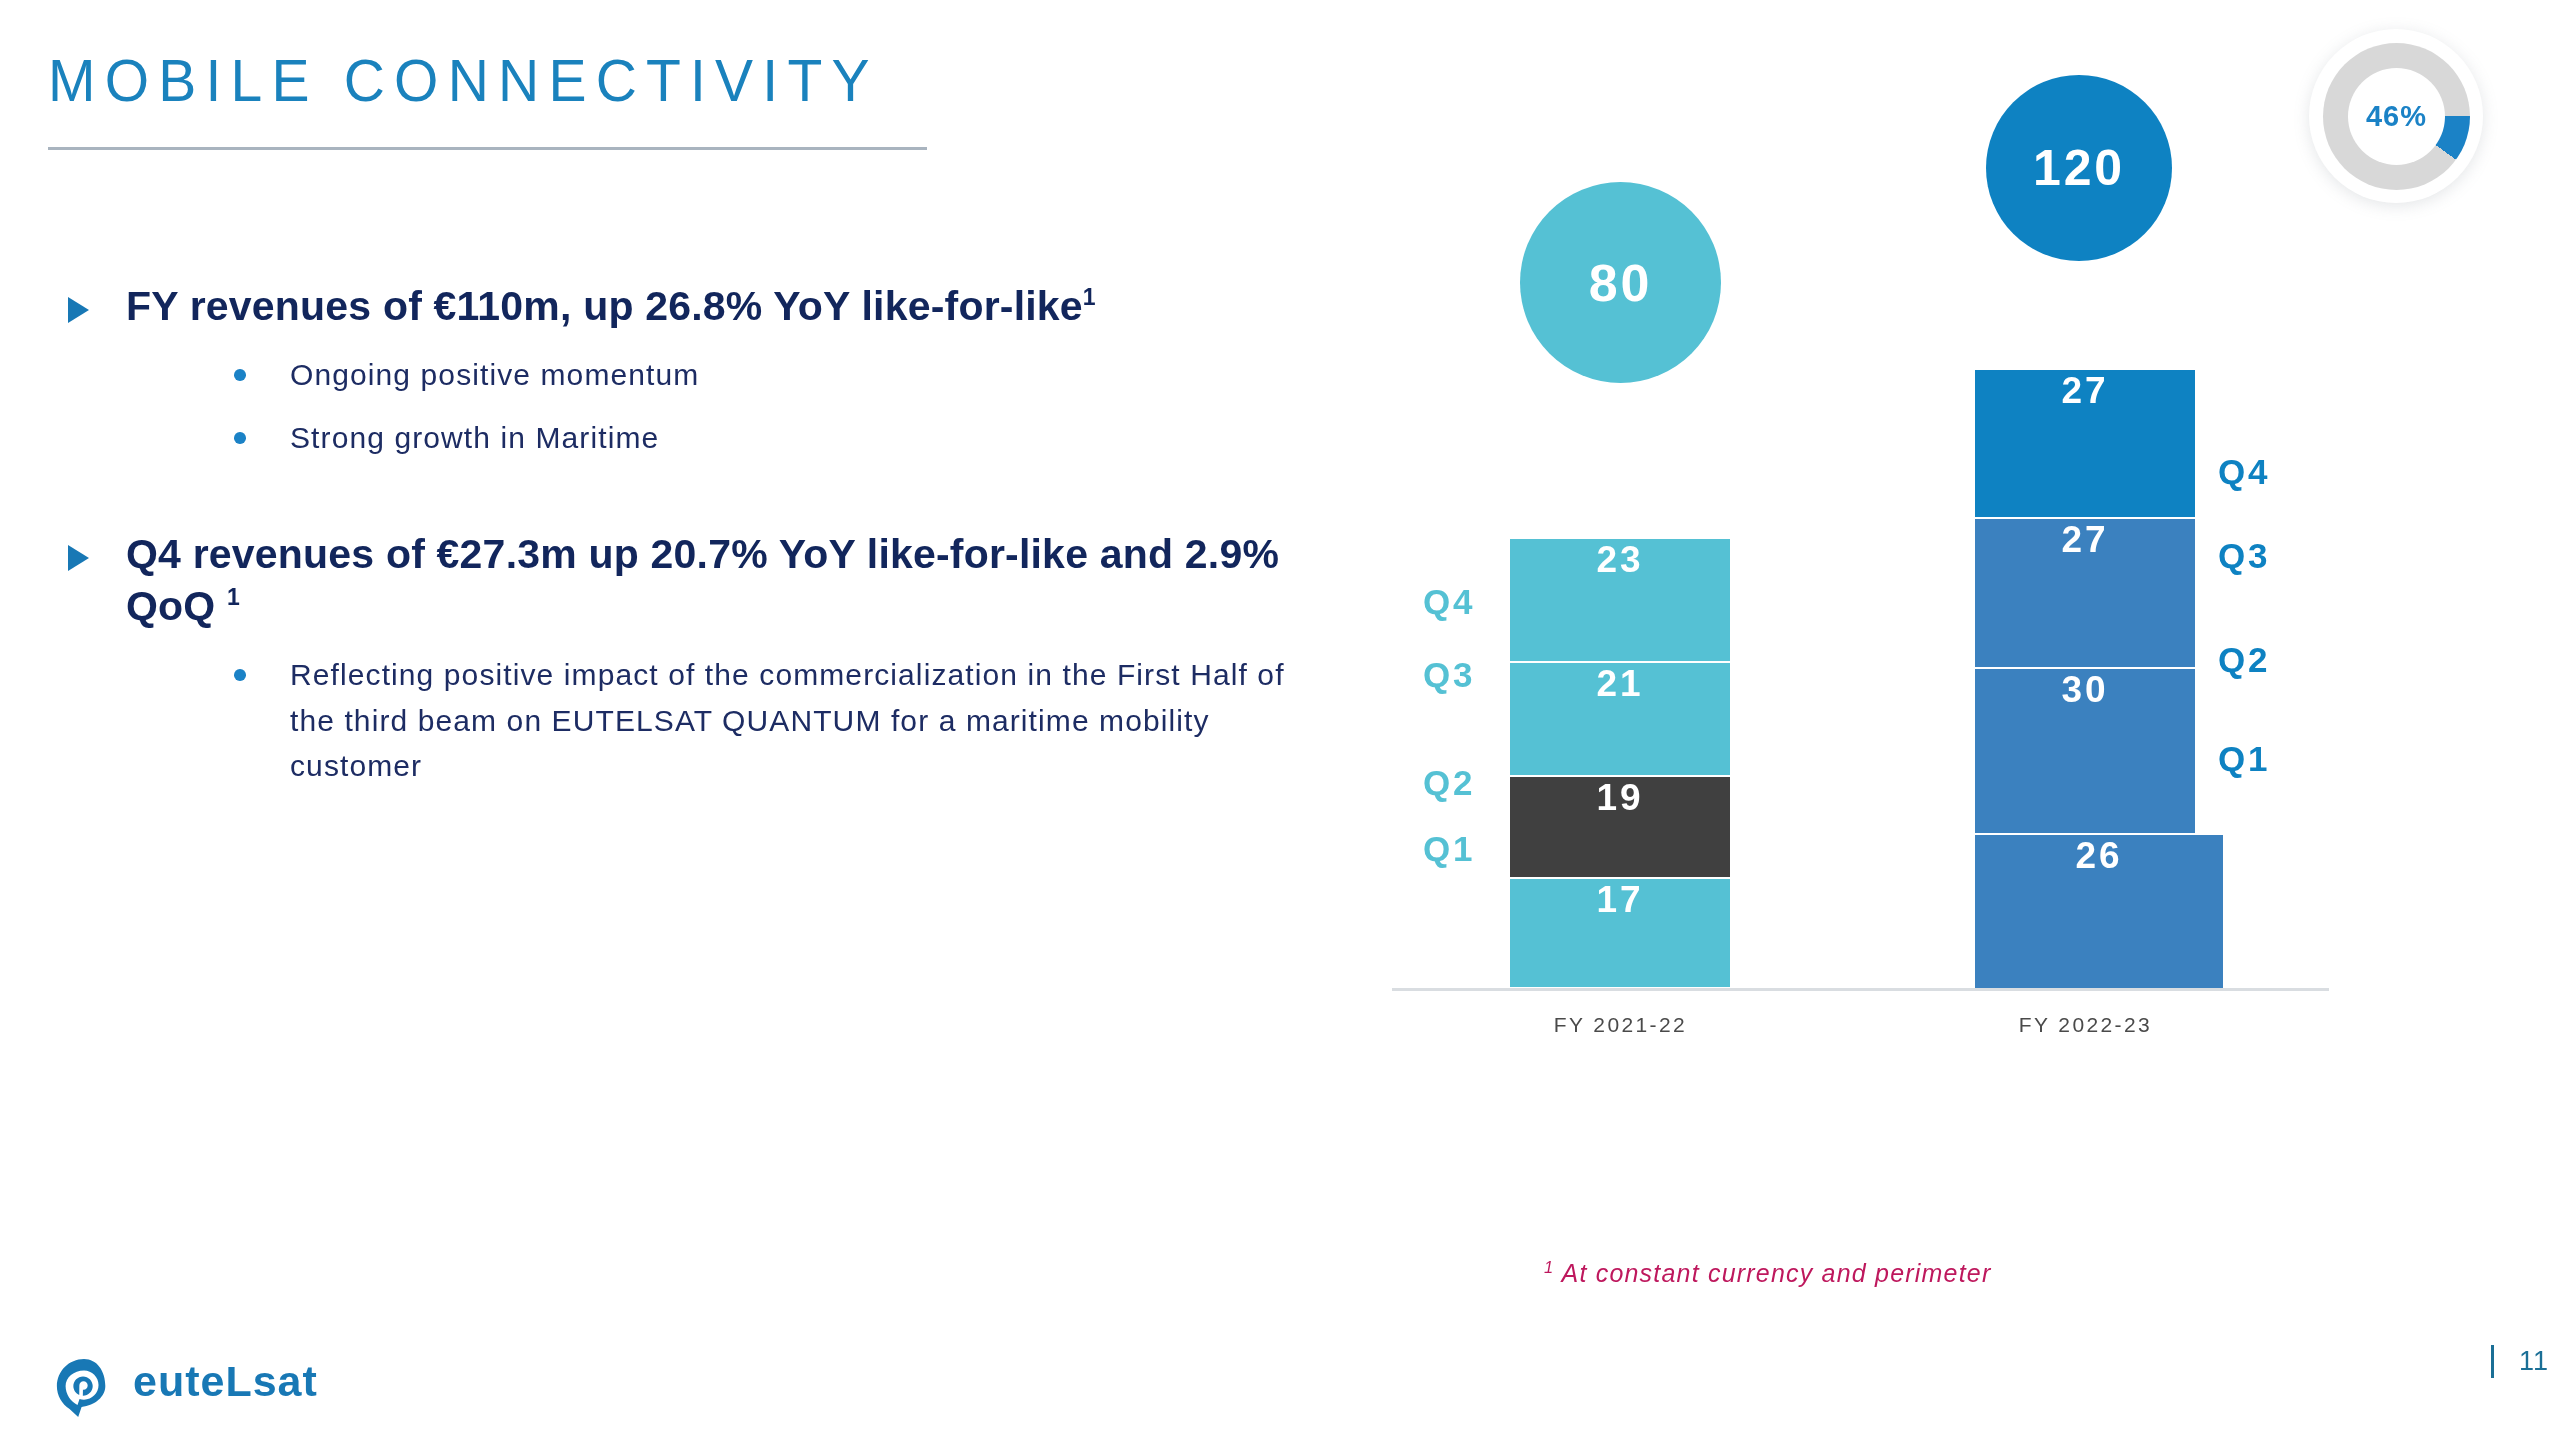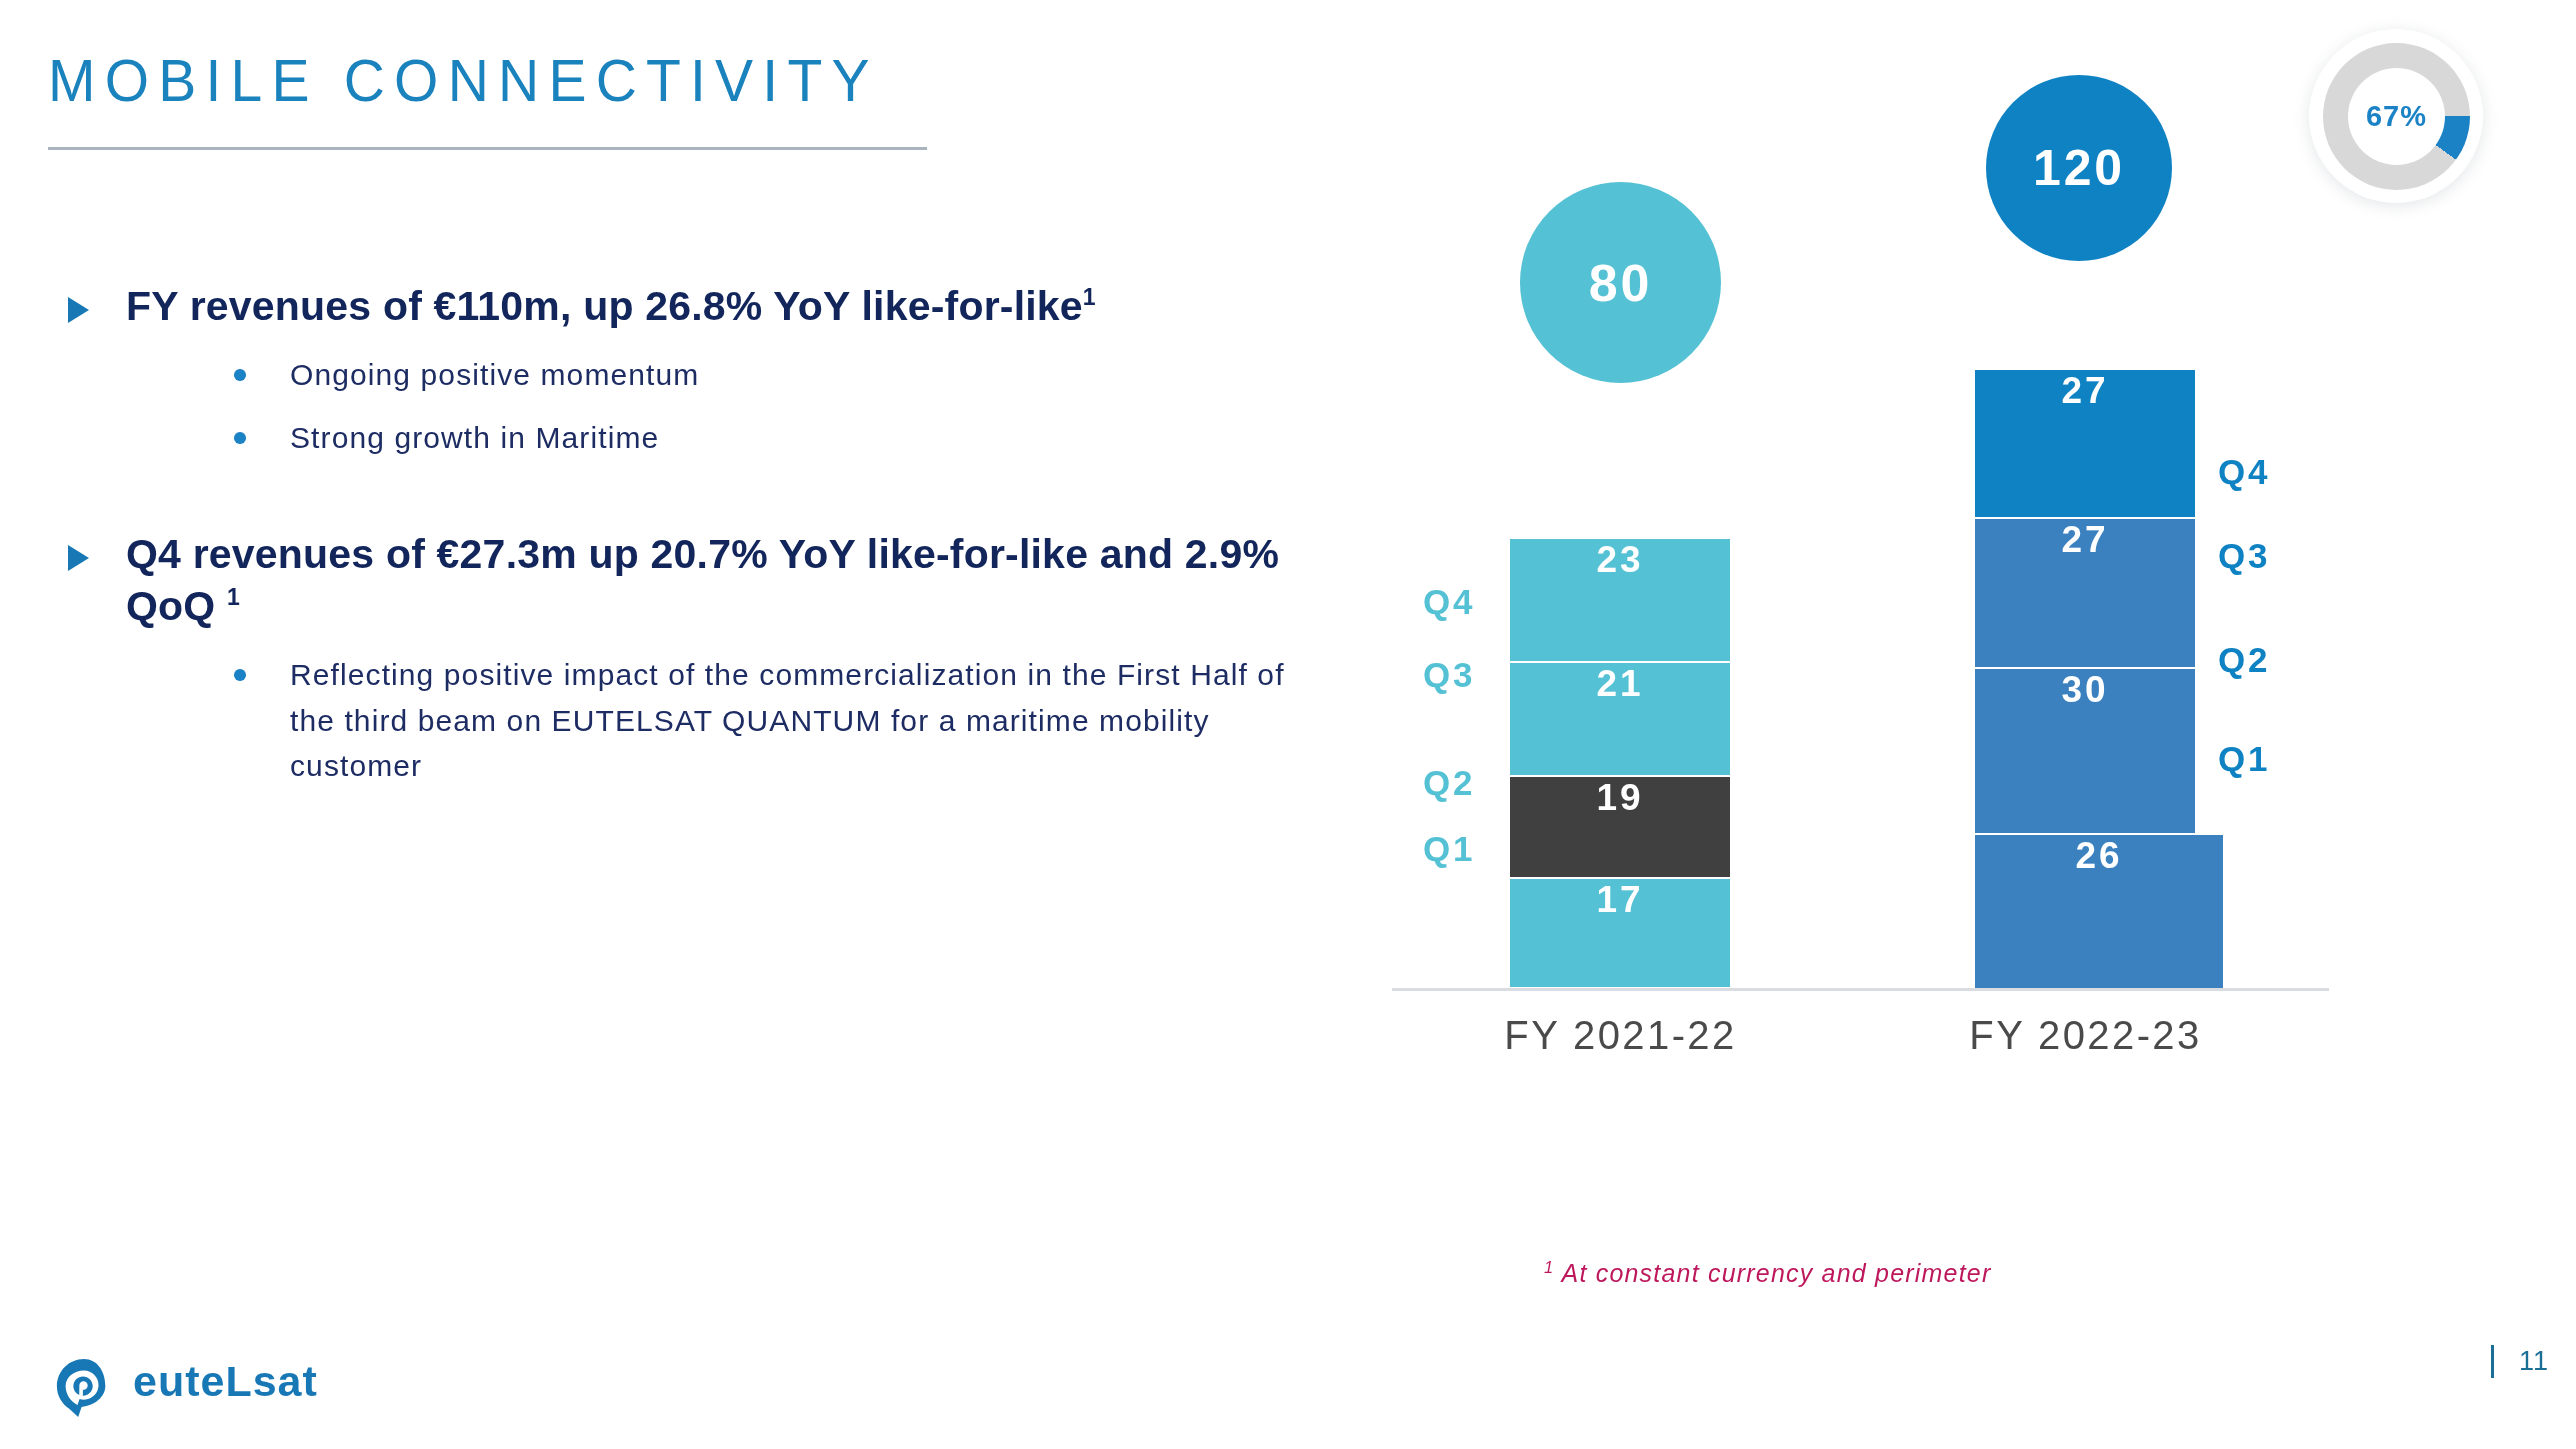--- a/index.html
+++ b/index.html
@@ -151,21 +151,21 @@
     font-family: "Liberation Sans Narrow", "Liberation Sans", sans-serif;
     font-weight: 700;
     font-size: 35px;
     letter-spacing: 2.9px;
     white-space: nowrap;
   }
 
   .cat-label {
     position: absolute;
     font-family: "Liberation Sans Narrow", "Liberation Sans", sans-serif;
-    font-size: 40px;
+    font-size: 21px;
     color: #4a4a4a;
     letter-spacing: 2.4px;
     white-space: nowrap;
     text-align: center;
   }
 
   .total-bubble {
     position: absolute;
     border-radius: 50%;
     display: flex;
@@ -366,21 +366,21 @@
     </div>
 
     <div class="cat-label" style="left:607px; top:984px; width:251px;">FY 2022-23</div>
 
   </div>
 
   <div id="donut-wrap">
     <div id="donut-glow"></div>
     <div id="donut-ring" style="background: conic-gradient(rgb(216, 216, 216) 0deg, rgb(216, 216, 216) 90deg, rgb(27, 130, 198) 90deg, rgb(27, 130, 198) 126deg, rgb(216, 216, 216) 126deg, rgb(216, 216, 216) 360deg);"></div>
     <div id="donut-hole">
-      <span id="donut-value">67%</span>
+      <span id="donut-value">46%</span>
     </div>
   </div>
 
   <div id="footnote"><sup>1</sup> <span>At constant currency and perimeter</span></div>
 
   <div id="logo">
     <svg id="logo-mark" viewBox="0 0 64 64">
       <path d="M32 2C16.5 2 4 14.5 4 30c0 10 5.2 18.7 13.1 23.7L26 62l3.5-10.4C43.6 49.9 54 41 54 30 54 14.5 45.5 2 32 2z
                M32 14c8.3 0 15 6.7 15 15s-6.7 15-15 15c-1.6 0-3.2-.25-4.6-.7l-2.1 6.2C18.4 46.2 13 38.7 13 30c0-8.8 8.5-16 19-16z" fill="#1878b5"></path>
       <path d="M31 20c-5.5 0-10 4.5-10 10 0 4.1 2.5 7.7 6.1 9.2l.1-9.8c0-2.4 1.9-4.4 4.3-4.4s4.3 2 4.3 4.4-1.9 4.4-4.3 4.4h-.6

